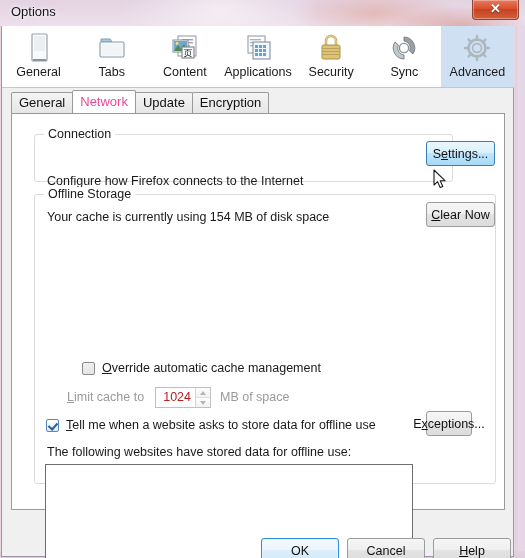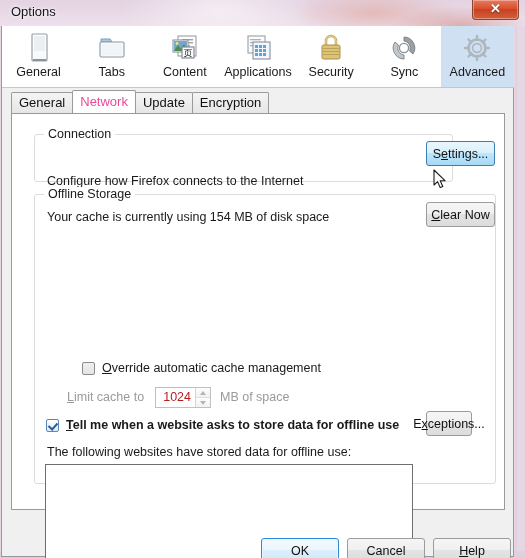--- a/index.html
+++ b/index.html
@@ -524,21 +524,21 @@
           <div class="spin-b up">
               <span class="arr"></span>
             </div>
           <div class="spin-b down">
               <span class="arr"></span>
             </div>
         </div>
       </div>
       <div class="bodytext dim" style="left:208px; top:276px;">MB of space</div>
 
-      <div class="cbrow" style="left:34px; top:304px;font-weight:bold;">
+      <div class="cbrow" style="left:34px; top:304px;">
         <span class="cbox checked"></span>
         <span class="cblabel"><span></span><span class="ul">T</span><span>ell me when a website asks to store data for offline use</span></span>
       </div>
       <div class="btn" style="left:414px; top:297px; width:46px; height:25px;">
         <span><span>E</span><span class="ul">x</span><span>ceptions...</span></span>
       </div>
 
       <div class="bodytext" style="left:35px; top:331px;">The following websites have stored data for offline use:</div>
 
       <div id="sites-list"></div>

